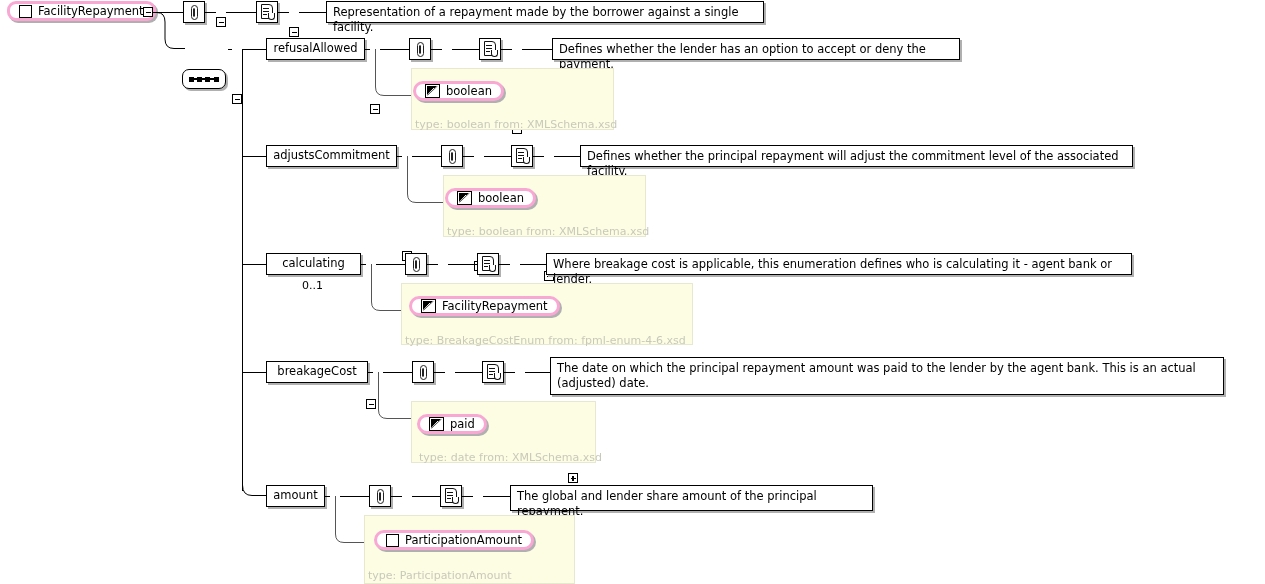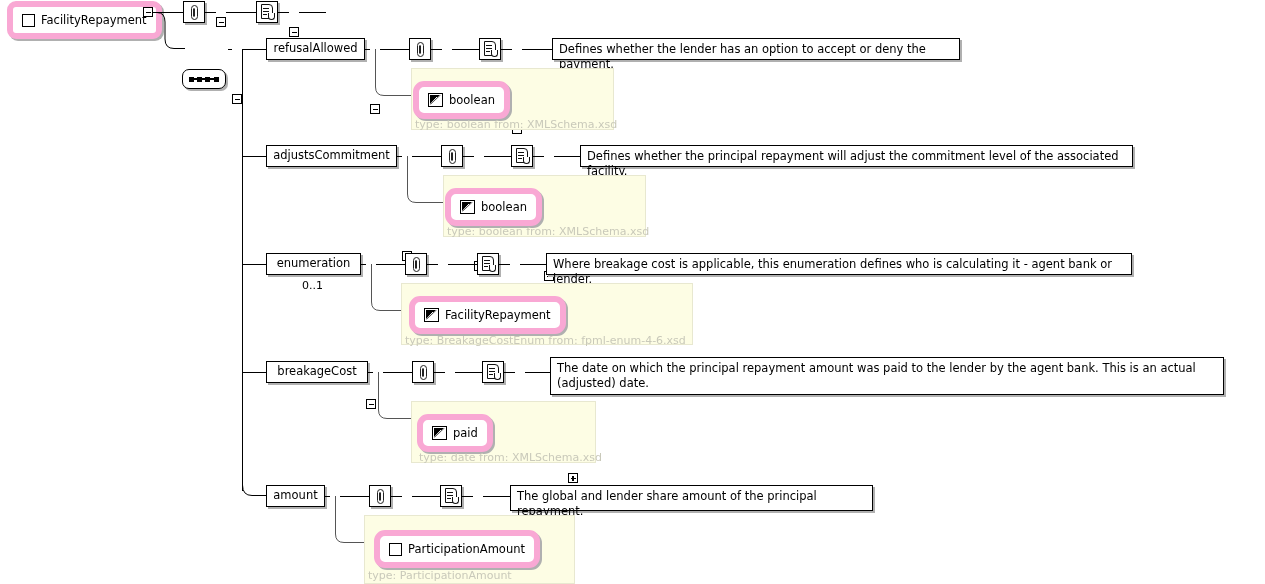--- a/index.html
+++ b/index.html
@@ -19,21 +19,21 @@
   
   .elbox{
     border:1px solid #000;background:#fff;
     display:flex;align-items:center;justify-content:center;
     height:22px;padding:0 7px;white-space:nowrap;
     font-size:11.5px;line-height:1;
   }
 
   
   .capsule{
-    border:6px solid #f9a8d4;background:#fff;height:38px;
+    border:3px solid #f9a8d4;background:#fff;height:20px;
     display:flex;align-items:center;gap:6px;padding:3px 9px;white-space:nowrap;
     font-size:11.5px;
     border-radius:11px/11px;
   }
   .capsule.oct{border-radius:9px;}
 
   
   .sq-icon{
     width:11px;height:11px;border:1px solid #000;background:#fff;
     flex:0 0 auto;
@@ -170,20 +170,23 @@
         <span class="l2"></span>
         <span class="l3"></span>
         <span class="curl"></span>
     </span>
   </div>
 
   <div class="node tog" style="left:289px;top:7px;"></div>
   <div class="hline" style="left:278px;top:12px;width:11px;"></div>
   <div class="hline" style="left:299px;top:12px;width:27px;"></div>
 
+  <div class="node docbox sh" style="left:326px;top:1px;width:438px;height:22px;">
+    <span>Representation of a repayment made by the borrower against a single facility.</span>
+  </div>
 
   <svg class="elbow" style="left:153px;top:12px;" width="32" height="38">
     <path d="M0 0.5 L4 0.5 Q12 0.5 12 10 L12 27 Q12 36.5 21 36.5 L32 36.5" fill="none" stroke="#000" stroke-width="1"></path>
   </svg>
 
   <div class="node seq sh" style="left:182px;top:39px;">
     <span class="bar">
       <span class="dot" style="left:0px;"></span>
       <span class="dot" style="left:8px;"></span>
       <span class="dot" style="left:16px;"></span>
@@ -285,21 +288,21 @@
         <span class="ptri"></span>
       </span>
     <span>boolean</span>
   </div>
   <div class="node tog plus" style="left:536px;top:195px;"></div>
   <div class="typelabel" style="left:447px;top:225px;">type: boolean from: XMLSchema.xsd</div>
 
   <div class="hline" style="left:242px;top:264px;width:24px;"></div>
 
   <div class="node elbox sh" style="left:266px;top:253px;width:95px;">
-    <span>enumeration</span>
+    <span>calculating</span>
   </div>
   <div class="card" style="left:302px;top:279px;">0..1</div>
 
   <div class="node tog" style="left:366px;top:259px;"></div>
   <div class="hline" style="left:361px;top:264px;width:5px;"></div>
   <div class="hline" style="left:376px;top:264px;width:30px;"></div>
 
   <div class="node iconbox sh" style="left:405px;top:253px;">
     <span class="clip"></span>
   </div>

